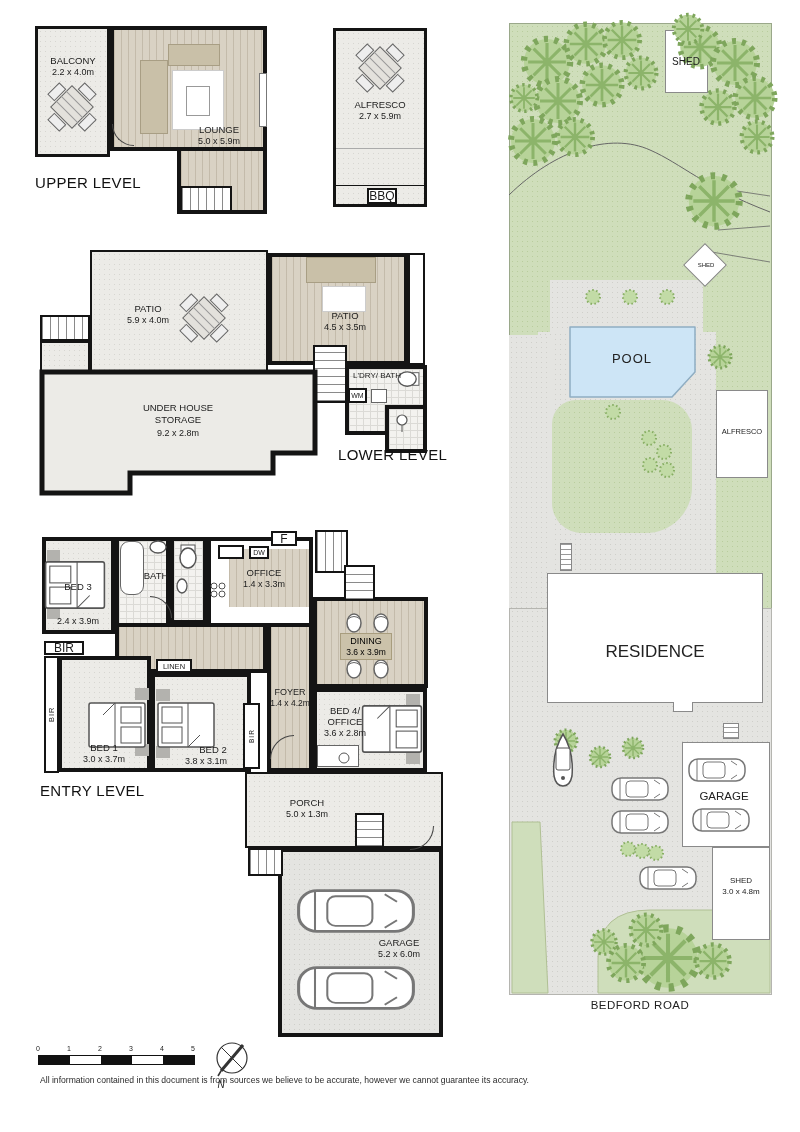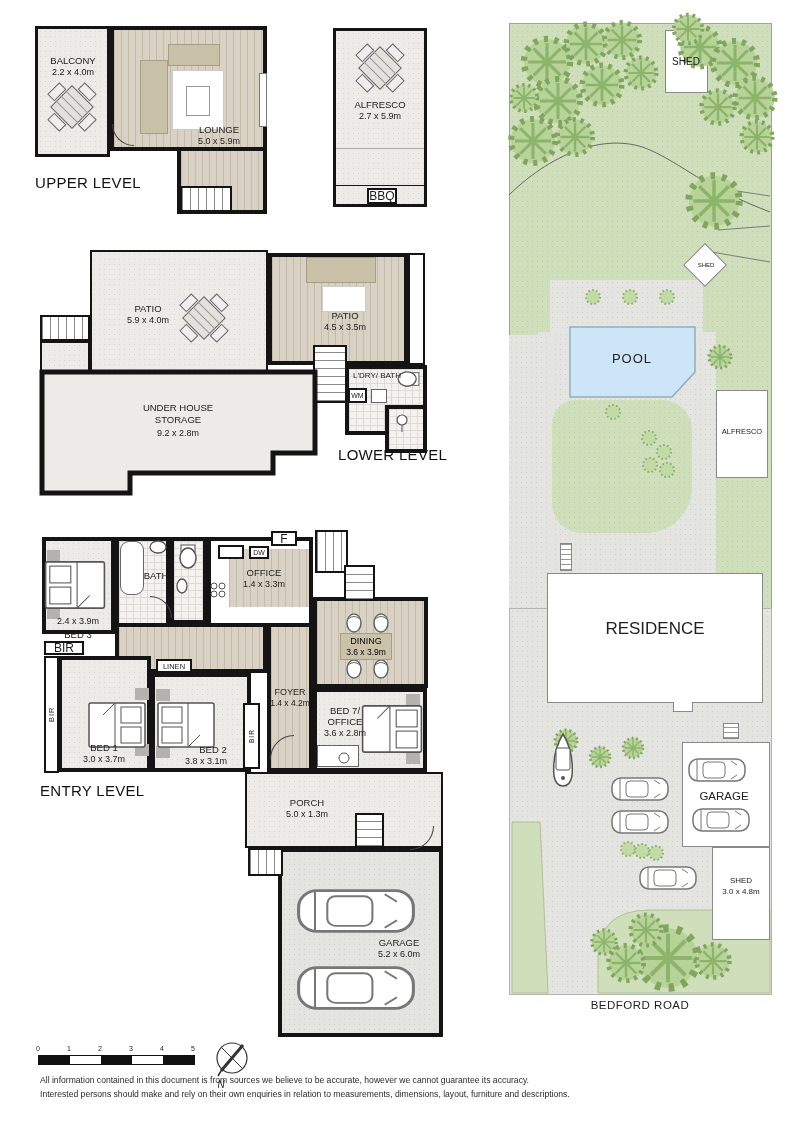--- a/index.html
+++ b/index.html
@@ -297,44 +297,44 @@
   <div class="lbl rname" style="left:148px;top:303px">PATIO</div>
   <div class="lbl rdim" style="left:148px;top:315px">5.9 x 4.0m</div>
   <div class="lbl rname" style="left:345px;top:310px">PATIO</div>
   <div class="lbl rdim" style="left:345px;top:322px">4.5 x 3.5m</div>
   <div class="lbl" style="left:377px;top:371px;font-size:8px">L'DRY/ BATH</div>
   <div class="lbl rname" style="left:178px;top:402px">UNDER HOUSE
 STORAGE</div>
   <div class="lbl rdim" style="left:178px;top:428px">9.2 x 2.8m</div>
 
   <div class="big" style="left:40px;top:782px">ENTRY LEVEL</div>
-  <div class="lbl rname" style="left:78px;top:629px">BED 3</div>
+  <div class="lbl rname" style="left:78px;top:581px">BED 3</div>
   <div class="lbl rdim" style="left:78px;top:616px">2.4 x 3.9m</div>
   <div class="lbl rname" style="left:156px;top:570px">BATH</div>
   <div class="lbl rname" style="left:264px;top:567px">OFFICE</div>
   <div class="lbl rdim" style="left:264px;top:579px">1.4 x 3.3m</div>
   <div class="lbl rname" style="left:104px;top:742px">BED 1</div>
   <div class="lbl rdim" style="left:104px;top:754px">3.0 x 3.7m</div>
   <div class="lbl rname" style="left:213px;top:744px">BED 2</div>
   <div class="lbl rdim" style="left:206px;top:756px">3.8 x 3.1m</div>
   <div class="lbl" style="left:290px;top:687px;font-size:9px">FOYER</div>
   <div class="lbl" style="left:290px;top:698px;font-size:8.5px">1.4 x 4.2m</div>
-  <div class="lbl rname" style="left:345px;top:705px">BED 7/</div>
+  <div class="lbl rname" style="left:345px;top:705px">BED 4/</div>
   <div class="lbl rname" style="left:345px;top:716px">OFFICE</div>
   <div class="lbl rdim" style="left:345px;top:728px">3.6 x 2.8m</div>
   <div class="lbl rname" style="left:307px;top:797px">PORCH</div>
   <div class="lbl rdim" style="left:307px;top:809px">5.0 x 1.3m</div>
   <div class="lbl rname" style="left:399px;top:937px">GARAGE</div>
   <div class="lbl rdim" style="left:399px;top:949px">5.2 x 6.0m</div>
 
   <div class="slabel" style="left:686px;top:61px;font-size:10px">SHED</div>
   <div class="slabel" style="left:706px;top:265px;font-size:6px">SHED</div>
   <div class="slabel" style="left:632px;top:358px;font-size:13px;letter-spacing:1px">POOL</div>
   <div class="slabel" style="left:742px;top:431px;font-size:7.5px">ALFRESCO</div>
-  <div class="slabel" style="left:655px;top:629px;font-size:17px">RESIDENCE</div>
+  <div class="slabel" style="left:655px;top:652px;font-size:17px">RESIDENCE</div>
   <div class="slabel" style="left:724px;top:796px;font-size:11.5px">GARAGE</div>
   <div class="slabel" style="left:741px;top:880px;font-size:8px">SHED</div>
   <div class="slabel" style="left:741px;top:891px;font-size:8px">3.0 x 4.8m</div>
   <div class="slabel" style="left:640px;top:1005px;font-size:11.5px;letter-spacing:.5px">BEDFORD ROAD</div>
 
   <div style="position:absolute;left:38px;top:1043px;width:160px;height:24px;z-index:6">
     <span class="slabel" style="left:0;top:5px;font-size:7px">0</span>
     <span class="slabel" style="left:31px;top:5px;font-size:7px">1</span>
     <span class="slabel" style="left:62px;top:5px;font-size:7px">2</span>
     <span class="slabel" style="left:93px;top:5px;font-size:7px">3</span>
@@ -343,15 +343,14 @@
     <div style="position:absolute;left:0;top:12px;width:155px;height:8px;border:1px solid #111;display:flex">
       <div style="width:31px;background:#111"></div>
       <div style="width:31px;background:#fff"></div>
       <div style="width:31px;background:#111"></div>
       <div style="width:31px;background:#fff"></div>
       <div style="width:31px;background:#111"></div>
     </div>
   </div>
   <div class="slabel" style="left:221px;top:1084px;font-size:10px;font-style:italic">N</div>
   <div style="position:absolute;left:40px;top:1075px;font-size:8.6px;color:#2a2a2a;z-index:6">All information contained in this document is from sources we believe to be accurate, however we cannot guarantee its accuracy.</div>
-  <div style="position:absolute;left:40px;top:1089px;font-size:8.6px;color:#2a2a2a;z-index:6">Interested persons should make and rely on their own enquiries in relation to measurements, dimensions, layout, furniture and descriptions.</div>
 
 </div>
 
 </body></html>

